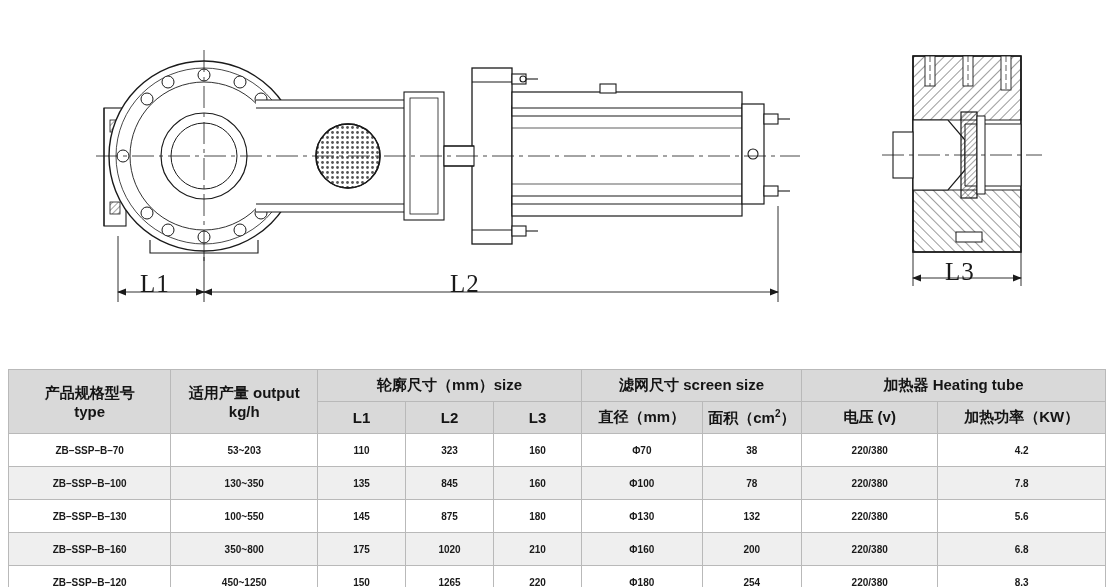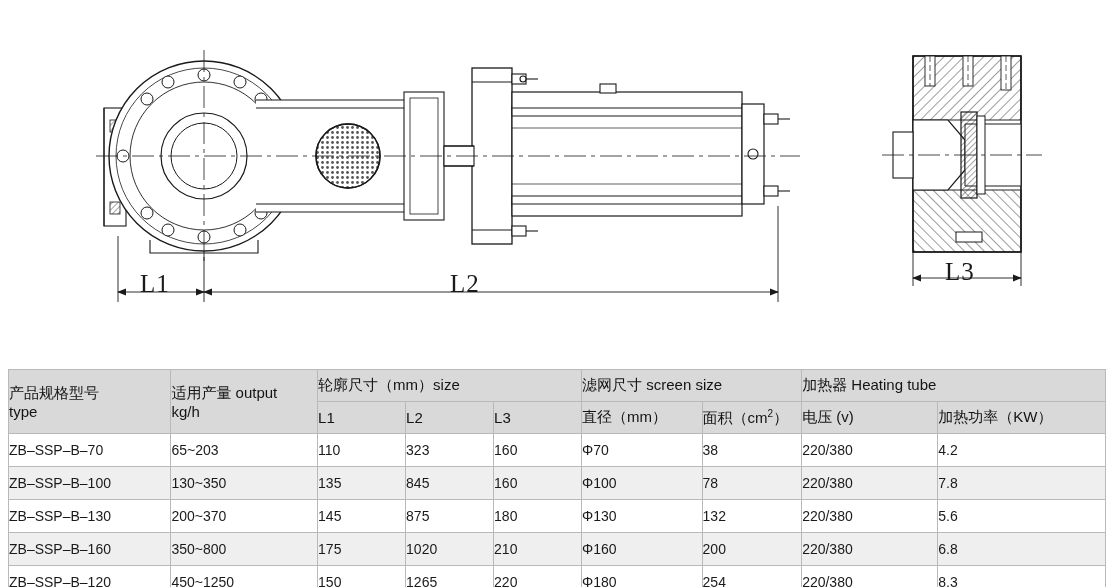--- a/index.html
+++ b/index.html
@@ -51,43 +51,43 @@
   }
   table.spec {
     border-collapse: collapse;
     width: 1098px;
     table-layout: fixed;
     font-size: 15px;
     color: #1a1a1a;
   }
   table.spec th, table.spec td {
     border: 1px solid #b9b9b9;
-    text-align: left;
+    text-align: center;
     vertical-align: middle;
     padding: 0;
     height: 31px;
-    font-weight: normal;
+    font-weight: bold;
   }
   table.spec thead th {
     background: #d9d9d9;
     font-size: 15px;
     color: #141414;
   }
   table.spec thead th.tall {
     height: 62px;
   }
   table.spec tbody tr:nth-child(odd) td {
     background: #ffffff;
   }
   table.spec tbody tr:nth-child(even) td {
     background: #efefef;
   }
   table.spec tbody td {
     height: 32px;
-    font-size: 14px;
+    font-size: 10px;
   }
   .sub {
     font-size: 10px;
     vertical-align: super;
   }
   .col-type   { width: 155px; }
   .col-out    { width: 140px; }
   .col-l1     { width: 84px; }
   .col-l2     { width: 84px; }
   .col-l3     { width: 84px; }
@@ -295,21 +295,21 @@
           <th>L3</th>
           <th>直径（mm）</th>
           <th><span>面积（cm</span><span class="sub">2</span><span>）</span></th>
           <th>电压 (v)</th>
           <th>加热功率（KW）</th>
         </tr>
       </thead>
       <tbody>
         <tr>
           <td>ZB–SSP–B–70</td>
-          <td>65~203</td>
+          <td>53~203</td>
           <td>110</td>
           <td>323</td>
           <td>160</td>
           <td>Φ70</td>
           <td>38</td>
           <td>220/380</td>
           <td>4.2</td>
         </tr>
         <tr>
           <td>ZB–SSP–B–100</td>
@@ -317,21 +317,21 @@
           <td>135</td>
           <td>845</td>
           <td>160</td>
           <td>Φ100</td>
           <td>78</td>
           <td>220/380</td>
           <td>7.8</td>
         </tr>
         <tr>
           <td>ZB–SSP–B–130</td>
-          <td>200~370</td>
+          <td>100~550</td>
           <td>145</td>
           <td>875</td>
           <td>180</td>
           <td>Φ130</td>
           <td>132</td>
           <td>220/380</td>
           <td>5.6</td>
         </tr>
         <tr>
           <td>ZB–SSP–B–160</td>

